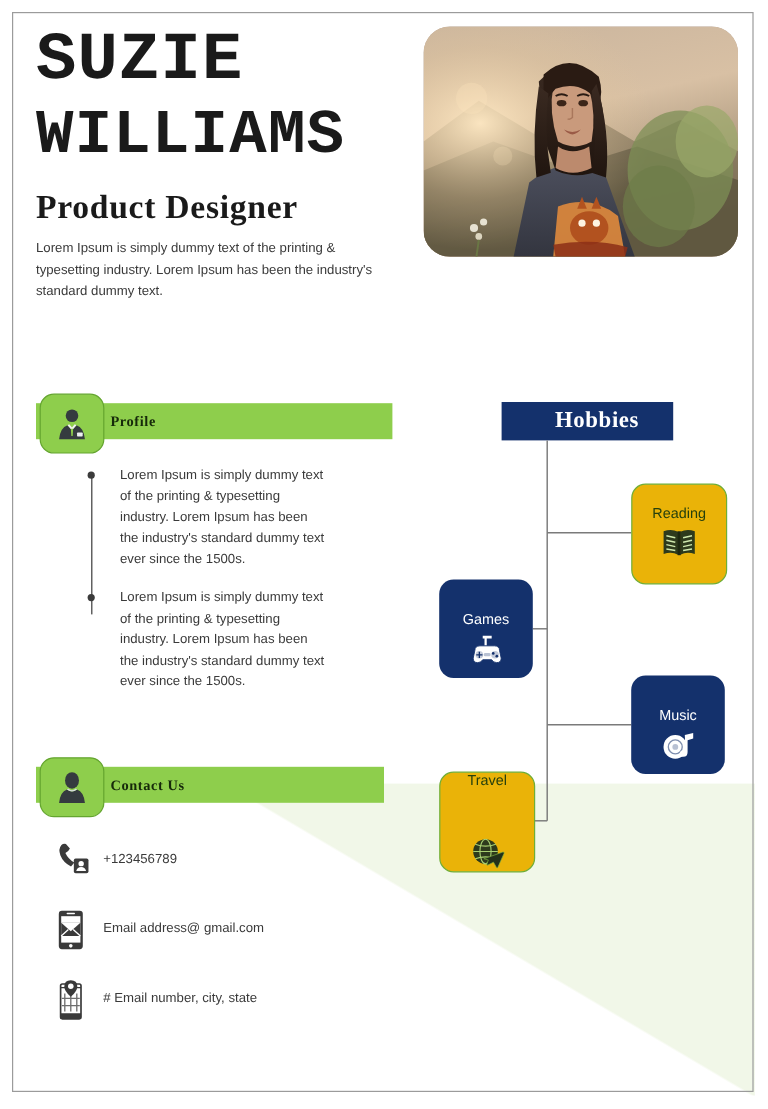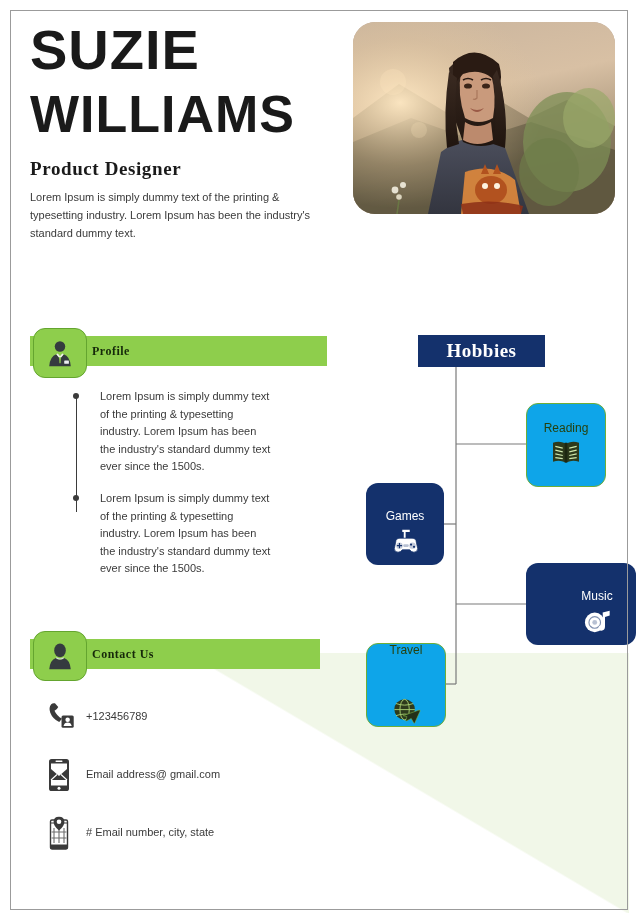--- a/index.html
+++ b/index.html
@@ -47,37 +47,37 @@
     width: 640px; height: 260px;
     z-index: 5;
   }
   #name-block {
     position: absolute;
     left: 30px;
     top: 22px;
     width: 320px;
   }
   .name-line {
-    font-family: Liberation Sans, sans-serif;
+    font-family: Liberation Mono, monospace;
     font-weight: bold;
     color: #1a1a1a;
     letter-spacing: 1px;
     line-height: 1.0;
   }
   #first-name {
     font-size: 56px;
   }
   #last-name {
     font-size: 52px;
     margin-top: 10px;
   }
   #job-title {
     font-family: "Liberation Serif", serif;
     font-weight: bold;
-    font-size: 19px;
+    font-size: 28px;
     color: #1a1a1a;
     letter-spacing: 0.6px;
     margin-top: 18px;
   }
   #header-summary {
     font-family: "Liberation Sans", sans-serif;
     font-size: 11px;
     color: #3a3a3a;
     line-height: 1.65;
     margin-top: 8px;
@@ -224,58 +224,59 @@
     height: 32px;
     background: #14316c;
     display: flex;
     align-items: center;
     justify-content: center;
     font-family: "Liberation Serif", serif;
     font-weight: bold;
     font-size: 19px;
     color: #ffffff;
     letter-spacing: 0.5px;
+    padding-left: 16px;
   }
   #tree-lines {
     position: absolute;
     left: 0; top: 0;
     width: 280px; height: 420px;
     pointer-events: none;
   }
   .hobby-card {
     position: absolute;
     width: 78px;
     height: 82px;
     border-radius: 12px;
     display: flex;
     flex-direction: column;
     align-items: center;
     justify-content: center;
     z-index: 3;
   }
   .hobby-card.green {
-    background: #0ea5e9;
+    background: #eab308;
     border: 1px solid #6fae37;
   }
   .hobby-card.navy {
     background: #14316c;
   }
   .hobby-label {
     font-family: "Liberation Sans", sans-serif;
     font-size: 12px;
     margin-bottom: 4px;
     display: block;
   }
   .hobby-card.green .hobby-label { color: #26400d; }
   .hobby-card.navy .hobby-label { color: #ffffff; margin-top: 17px; }
   .hobby-glyph { width: 30px; height: 30px; display:block; }
 
   #card-reading { left: 176px; top: 73px; }
   #card-games   { left: 16px;  top: 153px; }
-  #card-music   { left: 176px; top: 233px; padding-left: 32px; }
+  #card-music   { left: 176px; top: 233px; }
   #card-travel  { left: 16px;  top: 313px; gap: 36px; }
 </style>
 </head>
 <body>
 
 <div id="page">
 
   <div id="corner-wedge"></div>
 
   <div id="header">

